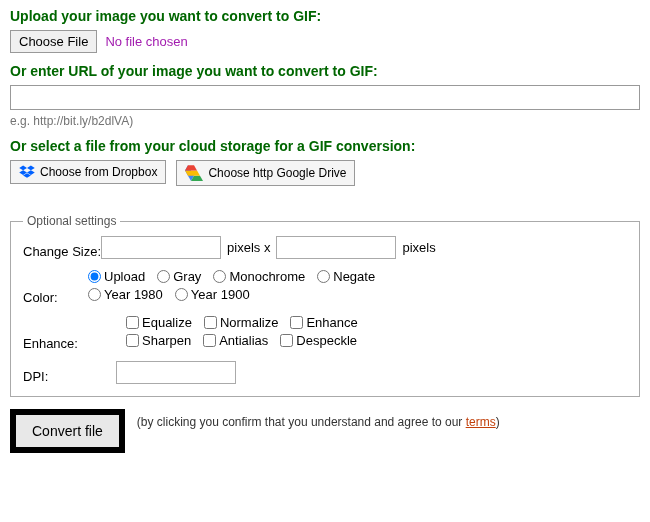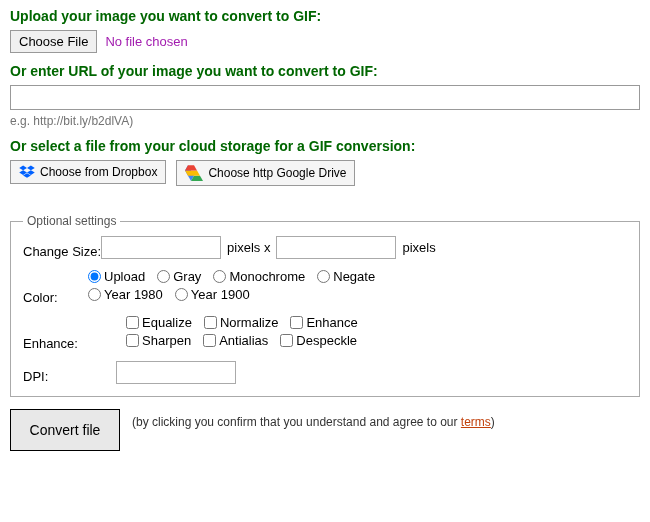--- a/index.html
+++ b/index.html
@@ -123,21 +123,21 @@
       padding: 3px;
       font-size: 13px;
     }
     .convert-row {
       display: flex;
       align-items: flex-start;
       gap: 12px;
     }
     .convert-btn {
       background: #e8e8e8;
-      border: 1px solid #000000;
+      border: 6px solid #000000;
       padding: 8px 16px;
       font-size: 14px;
       cursor: pointer;
       min-width: 110px;
       min-height: 42px;
     }
     .convert-text {
       font-size: 12px;
       color: #333;
       padding-top: 4px;

